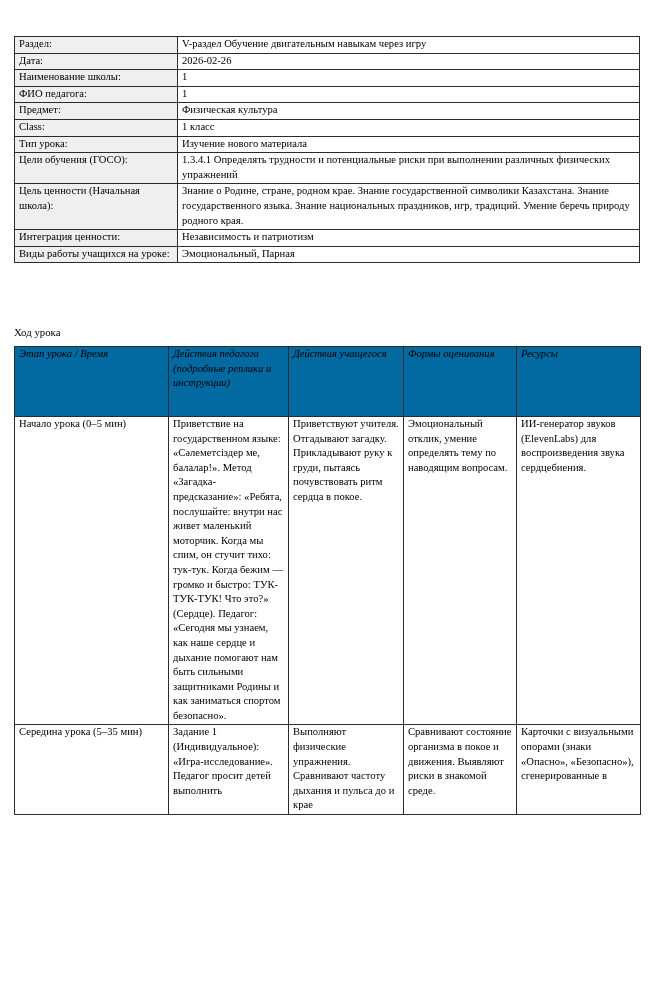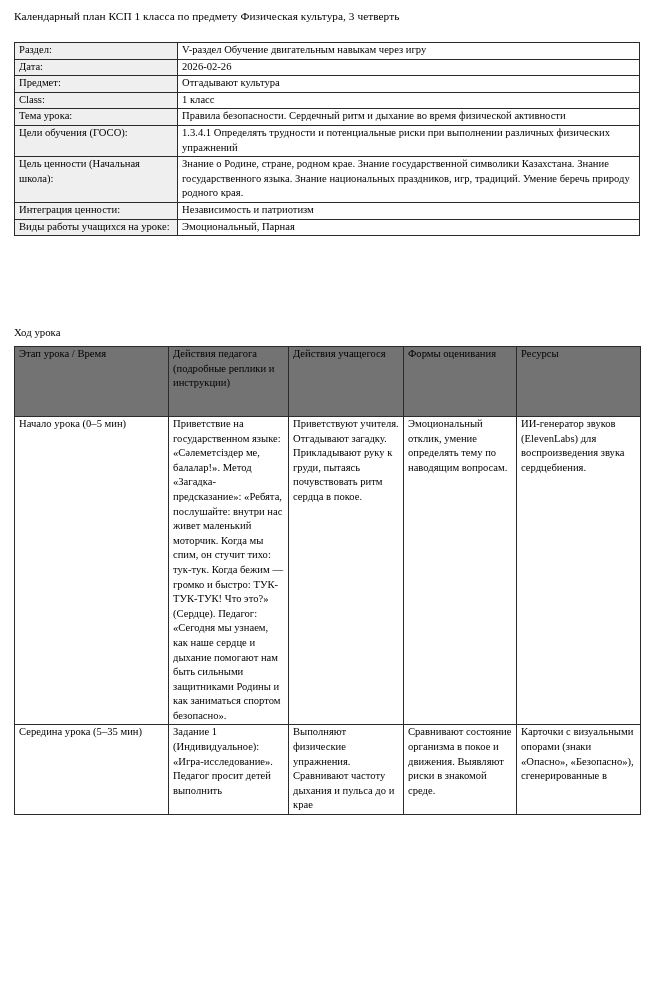--- a/index.html
+++ b/index.html
@@ -29,21 +29,21 @@
     top: 9px;
     font-size: 11.3px;
     line-height: 14px;
     white-space: nowrap;
     letter-spacing: 0.05px;
   }
   
   table.info {
     position: absolute;
     left: 14px;
-    top: 42px;
+    top: 36px;
     width: 626px;
     border-collapse: collapse;
     table-layout: fixed;
     font-size: 10.6px;
     line-height: 14.6px;
   }
   table.info td {
     border: 1px solid #2b2b2b;
     padding: 0px 4px 1px 4px;
     vertical-align: top;
@@ -78,57 +78,65 @@
   table.plan th, table.plan td {
     border: 1px solid #2b2b2b;
     padding: 0px 4px 1px 4px;
     vertical-align: top;
     text-align: left;
     font-weight: normal;
     word-wrap: break-word;
     overflow-wrap: break-word;
   }
   table.plan thead th {
-    background: #737373;
+    background: #0369a1;
     height: 68px;
+    font-style: italic;
   }
   table.plan col.c1 { width: 154px; }
   table.plan col.c2 { width: 120px; }
   table.plan col.c3 { width: 115px; }
   table.plan col.c4 { width: 113px; }
   table.plan col.c5 { width: 124px; }
 </style>
 </head>
 <body>
 
 <div class="page">
 
-  <div class="doc-title">Календарный план КСП 1 класса по предмету Физическая культура, 3 четверть</div>
 
   <table class="info">
     <tbody>
       <tr>
         <td class="label">Раздел:</td>
         <td class="value">V-раздел Обучение двигательным навыкам через игру</td>
       </tr>
       <tr>
         <td class="label">Дата:</td>
         <td class="value">2026-02-26</td>
       </tr>
       <tr>
+        <td class="label">Наименование школы:</td>
+        <td class="value">1</td>
+      </tr>
+      <tr>
+        <td class="label">ФИО педагога:</td>
+        <td class="value">1</td>
+      </tr>
+      <tr>
         <td class="label">Предмет:</td>
-        <td class="value">Отгадывают культура</td>
+        <td class="value">Физическая культура</td>
       </tr>
       <tr>
         <td class="label">Class:</td>
         <td class="value">1 класс</td>
       </tr>
       <tr>
-        <td class="label">Тема урока:</td>
-        <td class="value">Правила безопасности. Сердечный ритм и дыхание во время физической активности</td>
+        <td class="label">Тип урока:</td>
+        <td class="value">Изучение нового материала</td>
       </tr>
       <tr>
         <td class="label">Цели обучения (ГОСО):</td>
         <td class="value">1.3.4.1 Определять трудности и потенциальные риски при выполнении различных физических упражнений</td>
       </tr>
       <tr>
         <td class="label">Цель ценности (Начальная школа):</td>
         <td class="value">Знание о Родине, стране, родном крае. Знание государственной символики Казахстана. Знание государственного языка. Знание национальных праздников, игр, традиций. Умение беречь природу родного края.</td>
       </tr>
       <tr>

